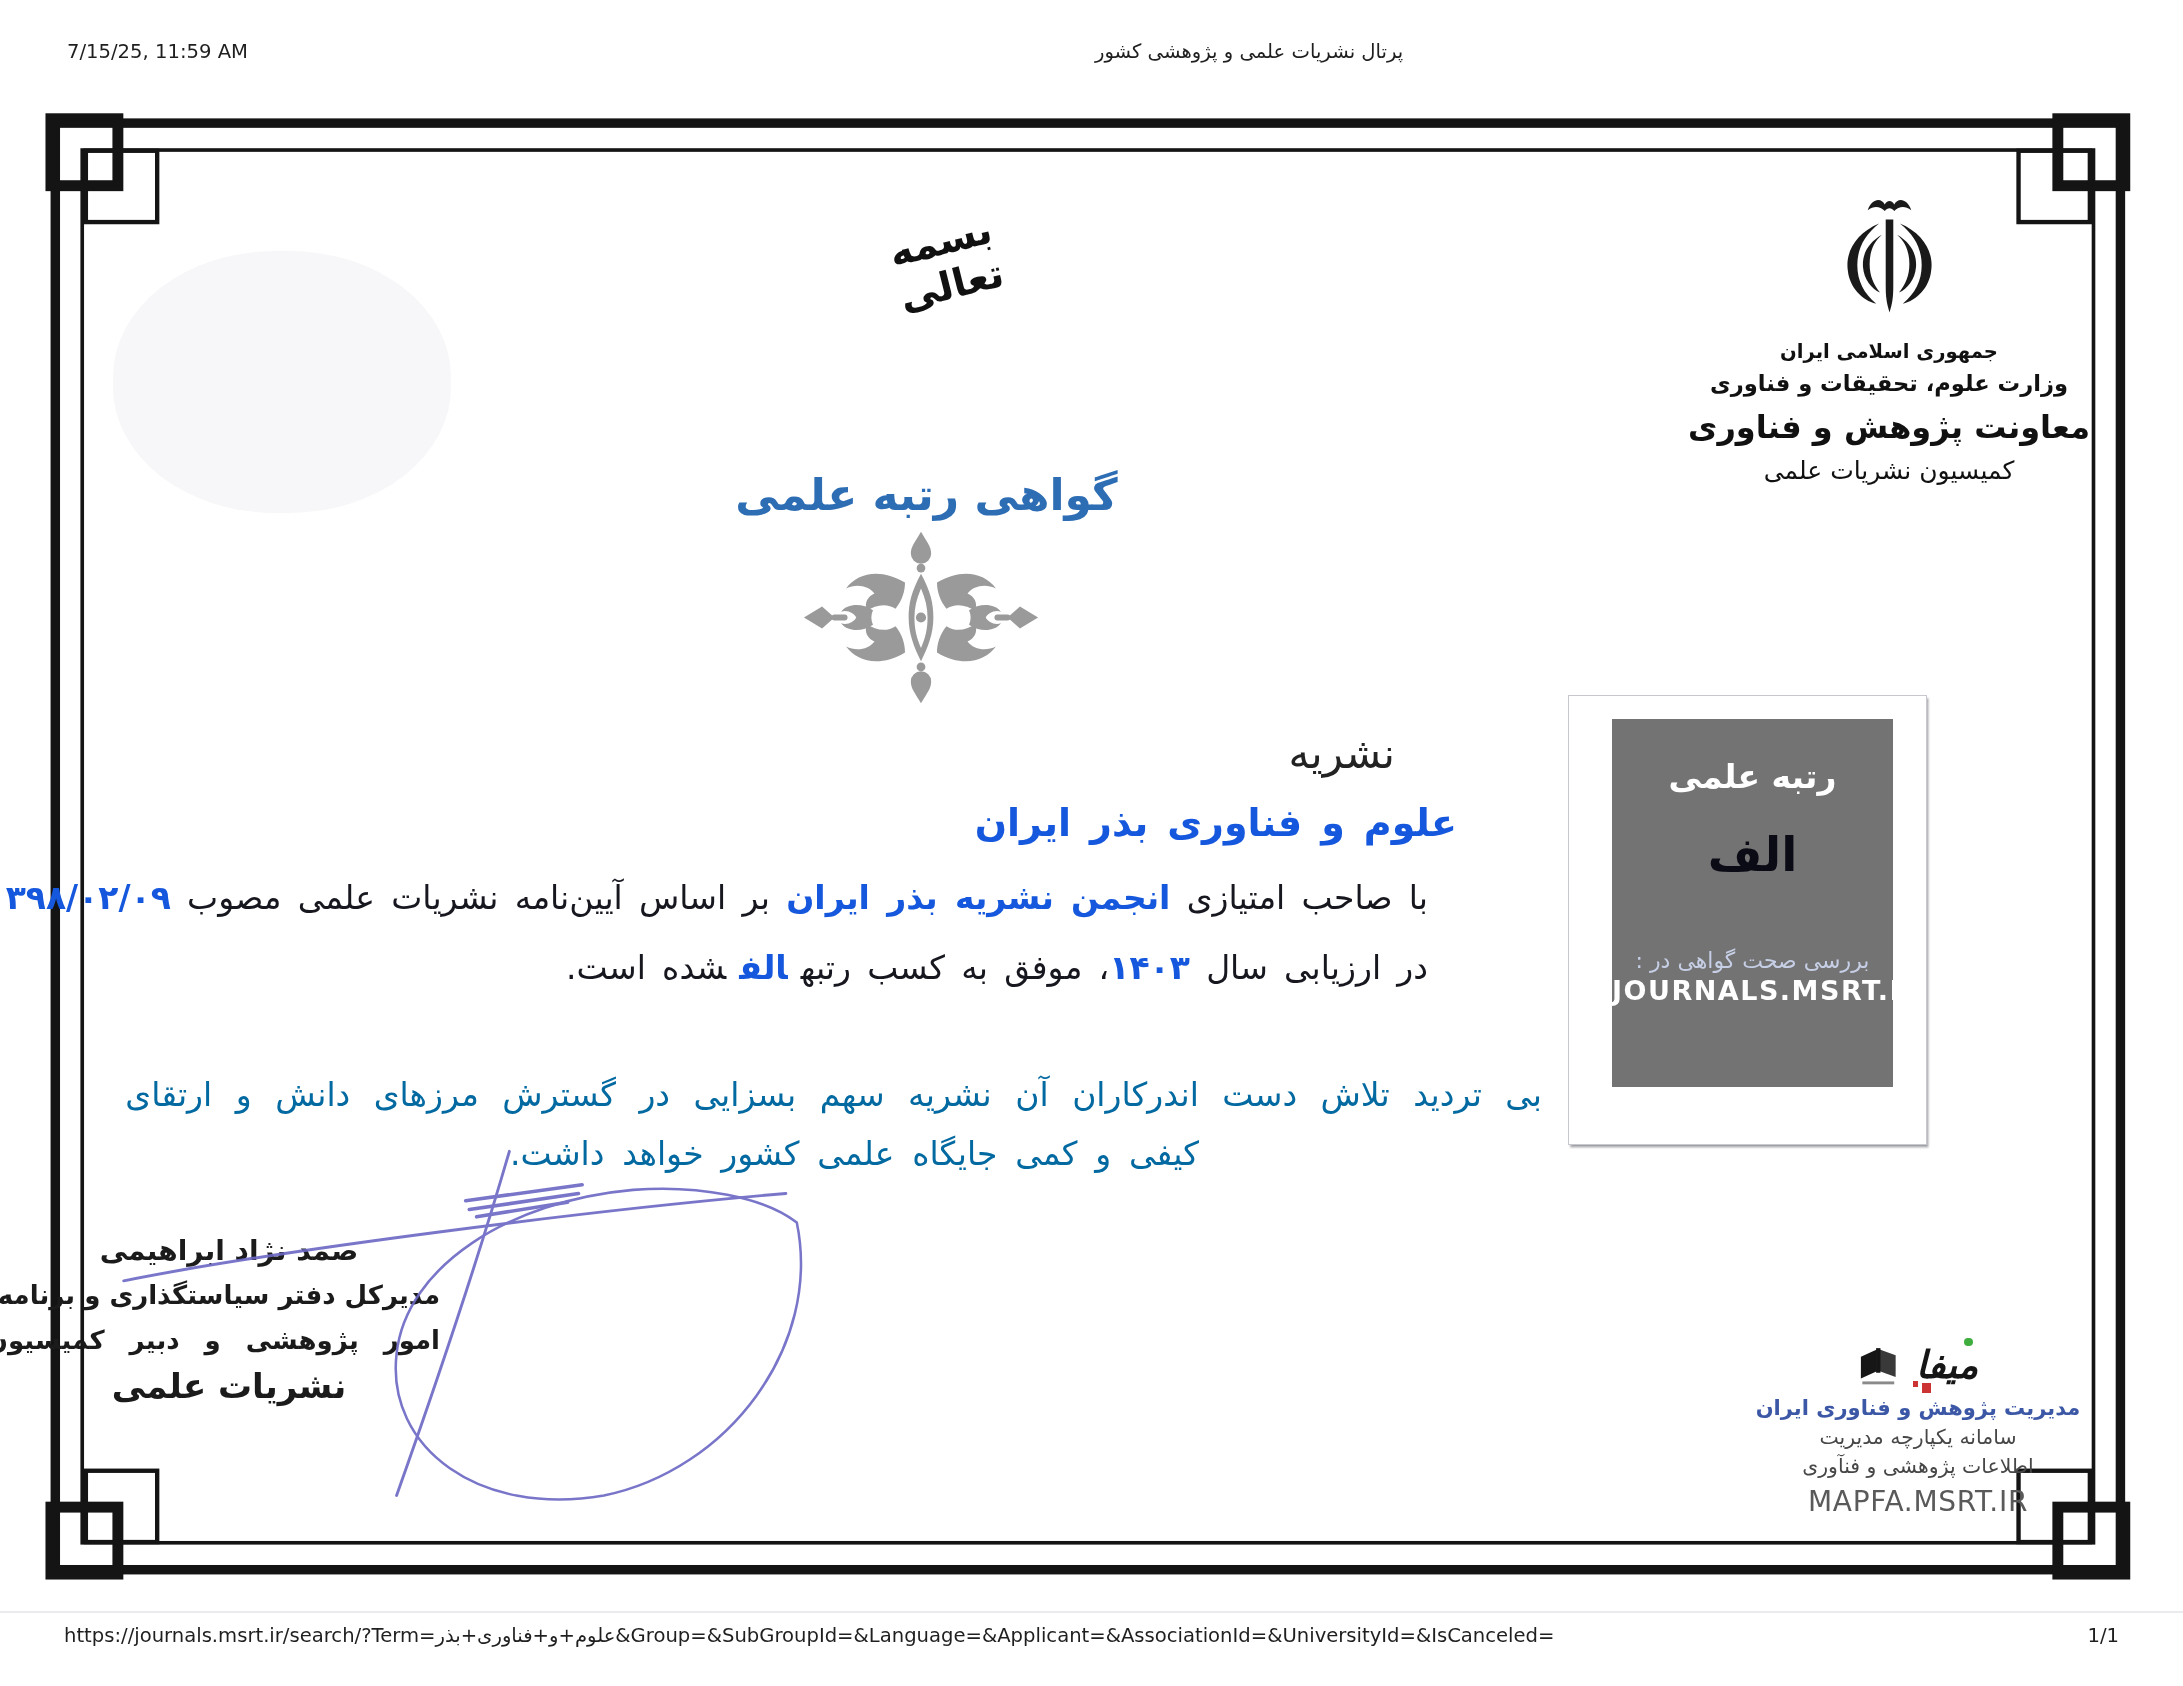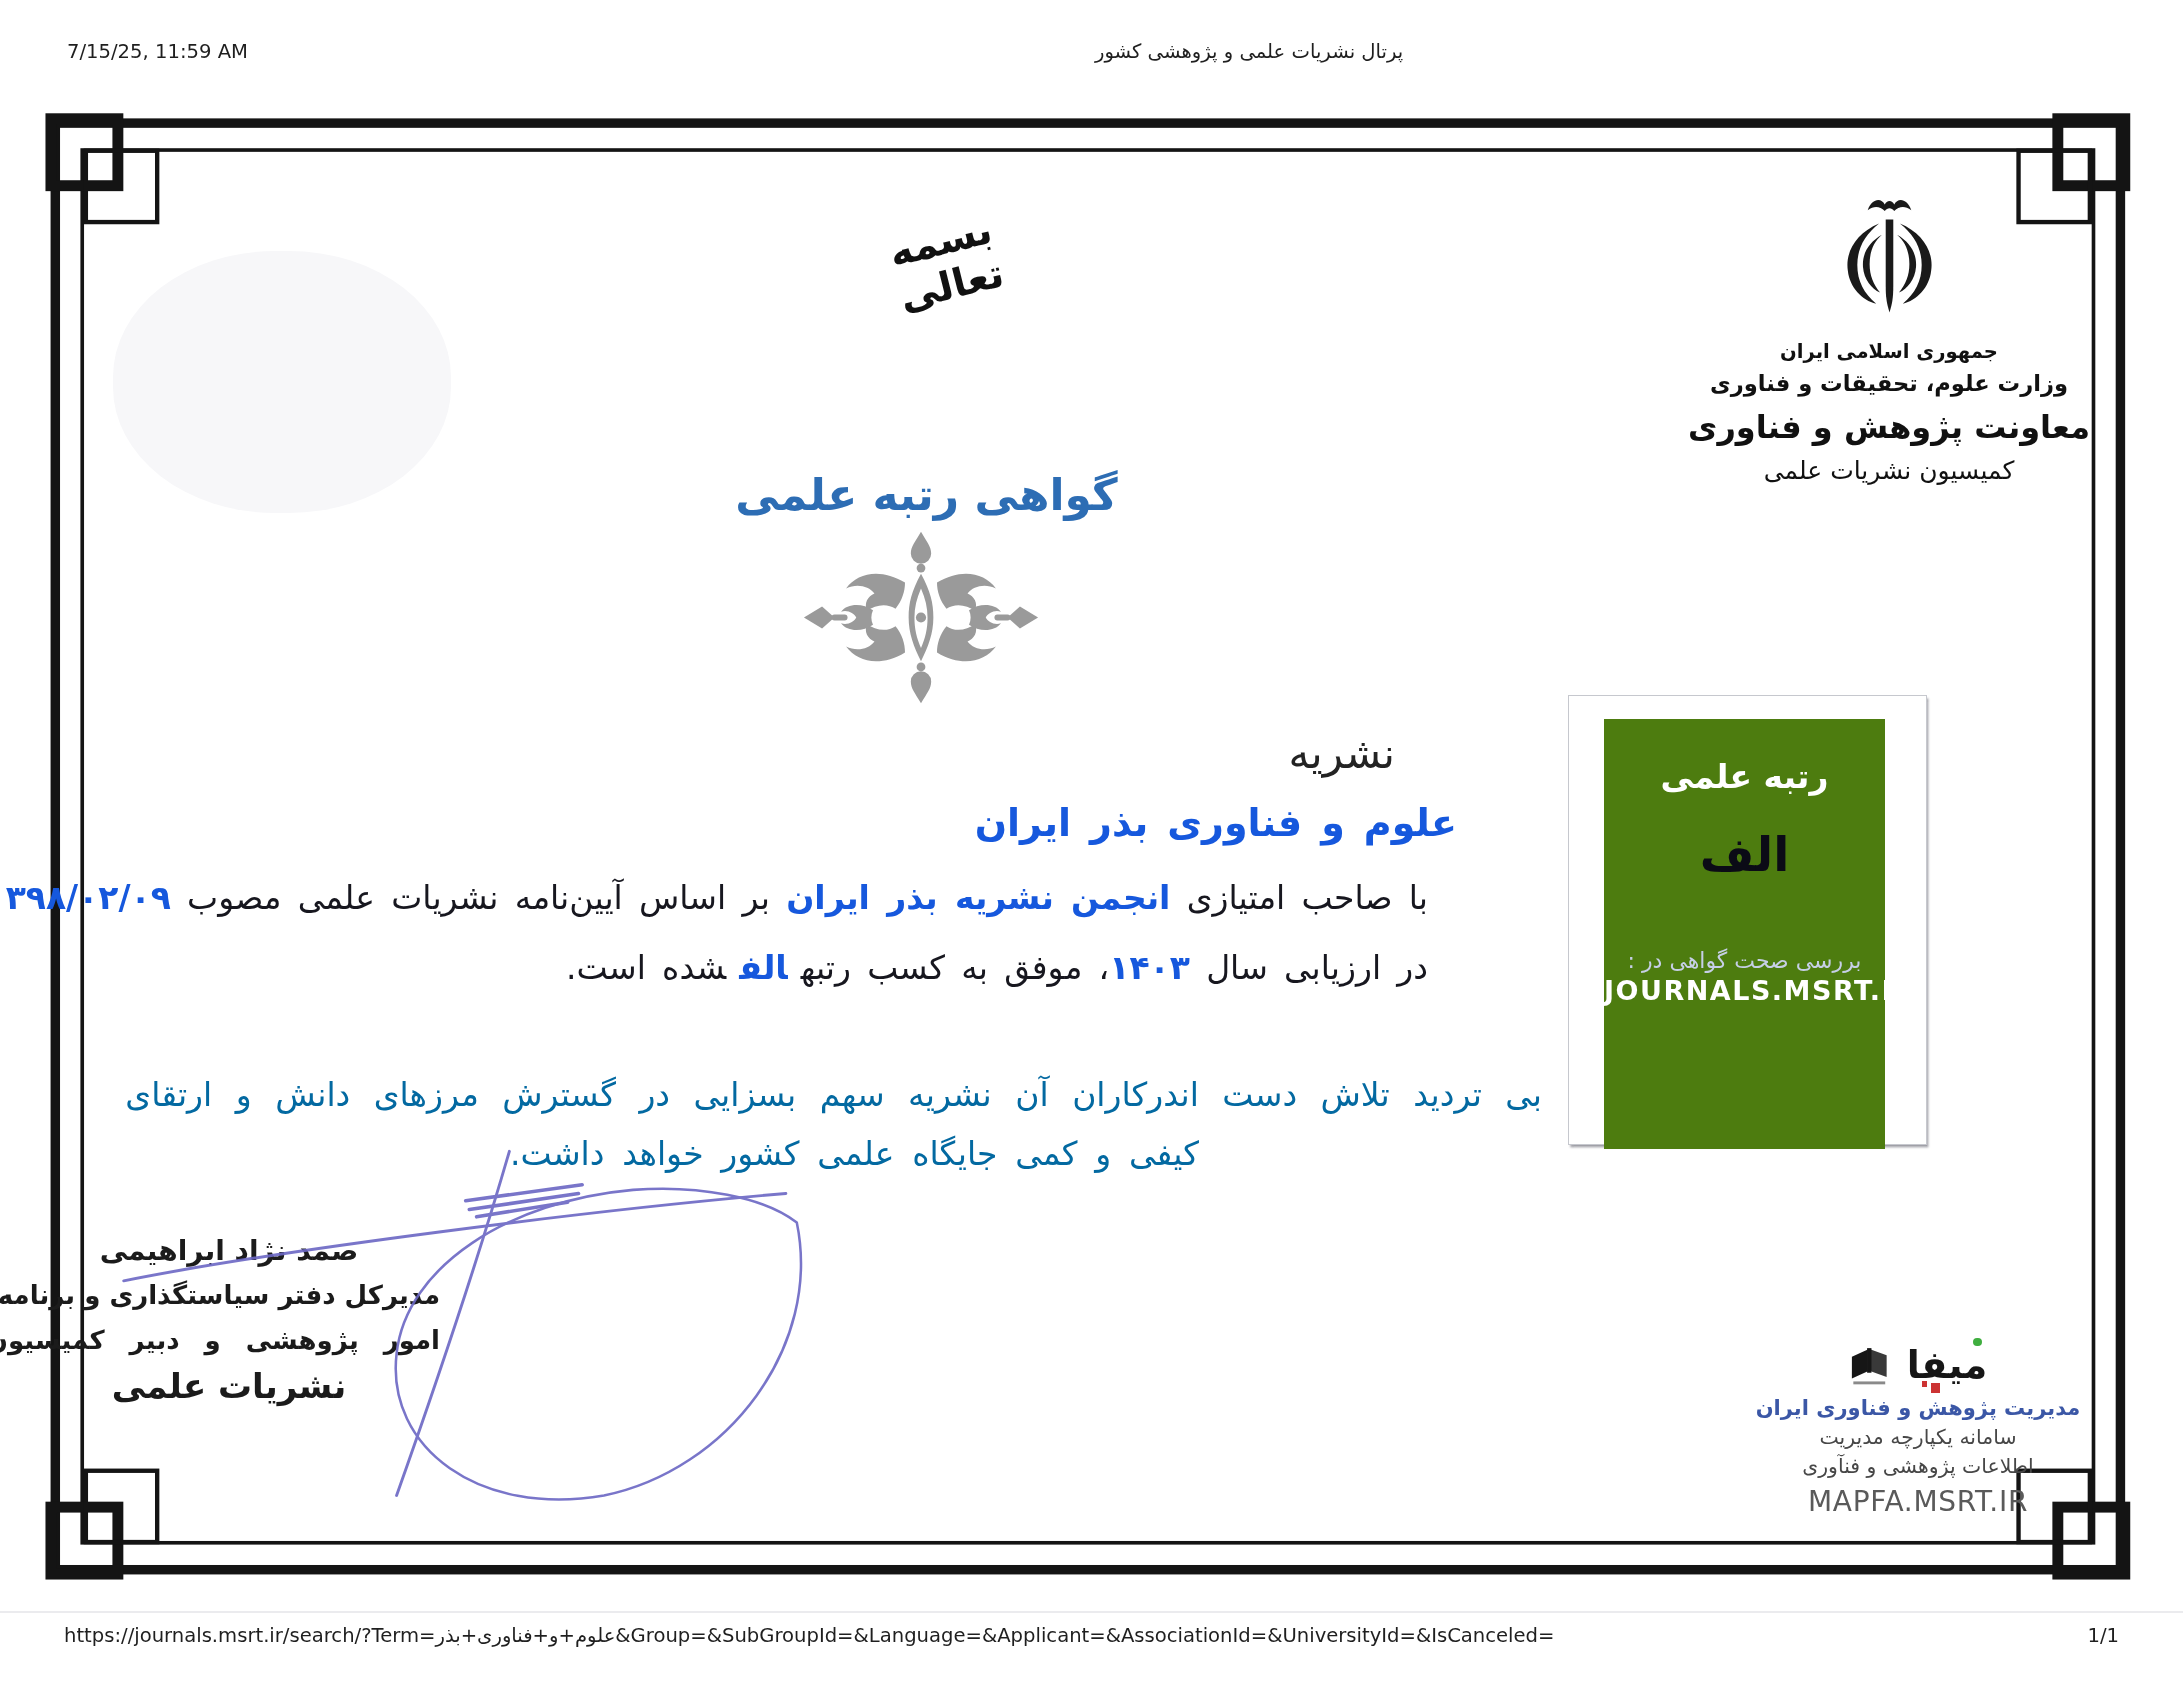--- a/index.html
+++ b/index.html
@@ -40,35 +40,35 @@
   .journal-name{right:726px;top:801px;font-size:38px;font-weight:bold;color:#1658dd;}
   .body-line1{right:755px;top:878px;}
   .body-line2{right:755px;top:948px;}
   .blue-strong{color:#1658dd;font-weight:bold;}
   .blue-strong.pad{margin:0 13px;}
   .closing{left:167px;width:1375px;text-align:center;direction:rtl;white-space:nowrap;font-size:33px;color:#0369a1;}
   .closing-l1{top:1075px;word-spacing:13px;}
   .closing-l2{top:1134px;word-spacing:7.3px;}
   
   .badge-card{left:1568px;top:695px;width:357px;height:448px;background:#fff;border:0.7px solid #c6c8ce;box-shadow:2.2px 2.9px 2.2px rgba(45,45,60,.45);}
-  .badge-navy{position:absolute;left:35px;top:23px;width:281px;height:430px;background:#4d7c0f;}
+  .badge-navy{position:absolute;left:43px;top:23px;width:281px;height:368px;background:#737373;}
   .badge-title{position:absolute;left:0;top:38px;width:100%;text-align:center;font-size:33px;font-weight:bold;color:#ffffff;direction:rtl;}
   .badge-rank{position:absolute;left:0;top:108px;width:100%;text-align:center;font-size:47px;font-weight:bold;color:#0b0b16;direction:rtl;}
   .badge-verify{position:absolute;left:0;top:229px;width:100%;text-align:center;font-size:22px;color:#c6cfe6;direction:rtl;}
   .badge-url{position:absolute;left:0;top:256px;width:100%;text-align:center;font-size:27px;font-weight:bold;color:#ffffff;letter-spacing:1.5px;}
   
   .signature-block{left:18px;top:1234px;width:422px;text-align:center;direction:rtl;color:#1b1b1b;}
   .sig-name{font-size:28px;font-weight:bold;white-space:nowrap;}
   .sig-role1{margin-top:13px;font-size:26px;font-weight:bold;white-space:nowrap;}
   .sig-role2{margin-top:14.6px;font-size:26px;font-weight:bold;white-space:nowrap;word-spacing:16px;}
   .sig-role3{margin-top:11.6px;font-size:34px;font-weight:bold;white-space:nowrap;}
   .signature-ink{left:0;top:0;width:2183px;height:1687px;pointer-events:none;}
   
   .mapfa{left:1776px;top:1336px;width:284px;display:flex;flex-direction:column;align-items:center;text-align:center;direction:rtl;}
-  .mapfa-logo{position:relative;height:58px;display:flex;align-items:center;gap:16px;direction:ltr;}
+  .mapfa-logo{position:relative;height:58px;display:flex;align-items:center;gap:16px;direction:ltr;font-style:italic;}
   .mapfa-logo-text{font-size:38px;font-weight:bold;color:#161616;line-height:51px;}
   .mapfa-green-dot{position:absolute;right:5.8px;top:1.5px;width:8.7px;height:8.7px;border-radius:50%;background:#3fae3f;}
   .mapfa-red-sq{position:absolute;right:47px;bottom:1.5px;width:9.5px;height:9.5px;background:#cc3333;}
   .mapfa-red-sq2{position:absolute;right:60px;bottom:7.3px;width:5.8px;height:5.8px;background:#cc3333;}
   .mapfa-l1{margin-top:1.5px;font-size:21px;font-weight:bold;color:#3b57a6;white-space:nowrap;text-align:center;}
   .mapfa-l2{margin-top:5.8px;font-size:20.4px;color:#474747;white-space:nowrap;}
   .mapfa-l3{margin-top:4.4px;font-size:20.4px;color:#474747;white-space:nowrap;}
   .mapfa-url{margin-top:7.3px;font-size:28px;color:#5a5a5a;letter-spacing:0.7px;direction:ltr;}
 </style>
 </head>

